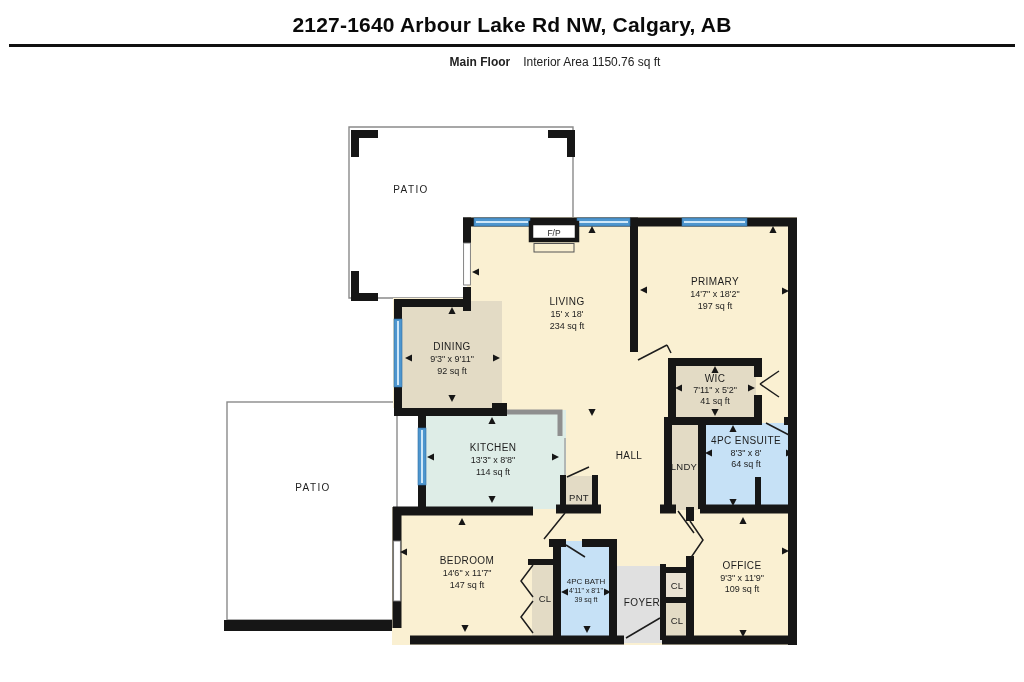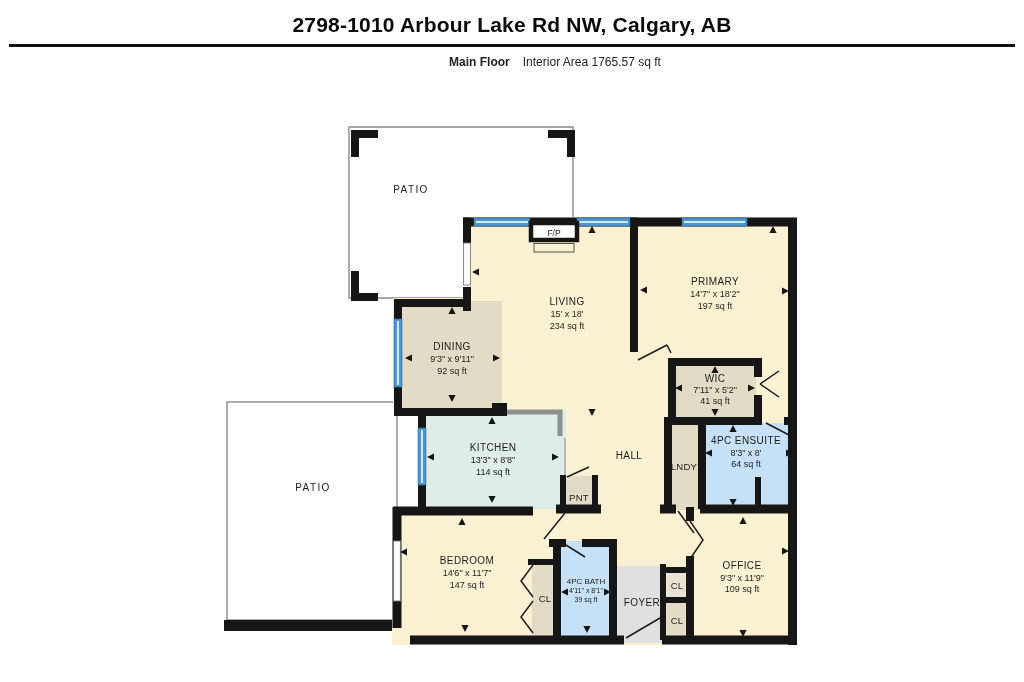--- a/index.html
+++ b/index.html
@@ -37,25 +37,25 @@
   .tnn{font-size:8px;} .tn{font-size:7px;}
   .pt{font-size:10px;letter-spacing:1.4px;}
   .fp{font-size:8.5px;}
 </style>
 </head>
 <body>
 
 <div class="page">
 
   <div class="header">
-    <div class="title">2798-1010 Arbour Lake Rd NW, Calgary, AB</div>
+    <div class="title">2127-1640 Arbour Lake Rd NW, Calgary, AB</div>
     <div class="rule"></div>
     <div class="subtitle">
       <span class="floor">Main Floor</span>
-      <span>Interior Area 1765.57 sq ft</span>
+      <span>Interior Area 1150.76 sq ft</span>
     </div>
   </div>
 
   <svg class="plan" width="1024" height="682" viewBox="0 0 1024 682">
 
     <g>
       <polygon class="patio" points="349,127 573,127 573,218 471,218 471,298 349,298"></polygon>
       <rect class="patio" x="227" y="402" width="170" height="218"></rect>
       <path class="blk" d="M351 130h27v8h-19v19h-8Z"></path>
       <path class="blk" d="M548 130h27v27h-8v-19h-19Z"></path>

